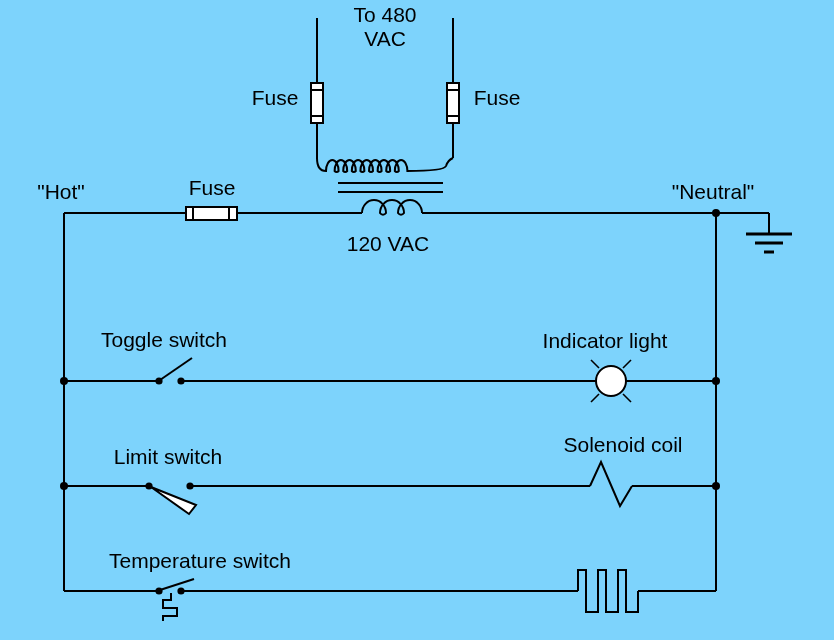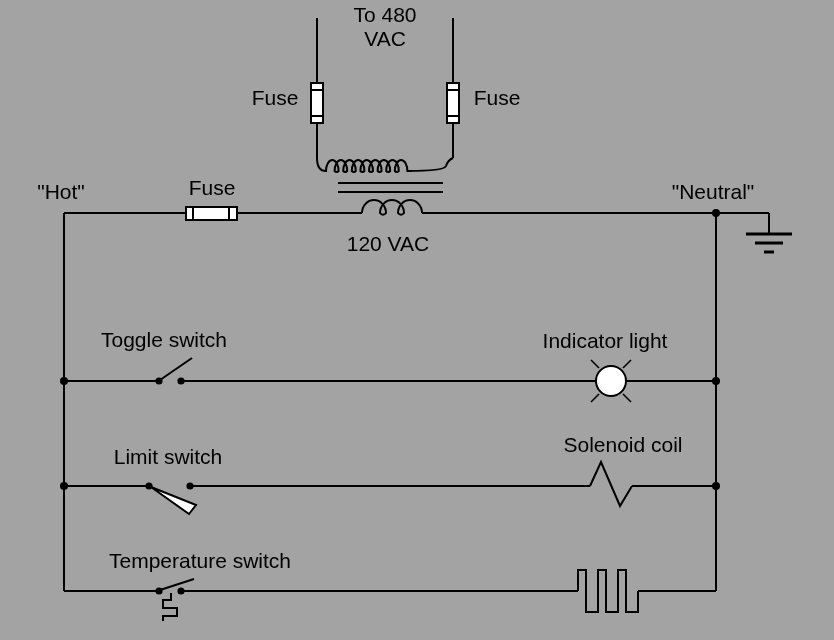--- a/index.html
+++ b/index.html
@@ -1,17 +1,17 @@
 <!DOCTYPE html>
 <html><head>
 <meta charset="utf-8">
 <style>
   html,body{margin:0;padding:0;}
   body{background:#ffffff;font-family:"Liberation Sans", sans-serif;}
-  .stage{position:relative;width:834px;height:640px;background:#a3a3a3;overflow:hidden;}
+  .stage{position:relative;width:834px;height:640px;background:#7dd3fc;overflow:hidden;}
   svg{position:absolute;left:0;top:0;}
   svg text{font-family:"Liberation Sans", sans-serif;font-size:21px;fill:#000;text-anchor:middle;}
   .wire{stroke:#000;stroke-width:2;fill:none;}
   .thick{stroke:#000;stroke-width:3;fill:none;}
   .sym{stroke:#000;stroke-width:2;fill:#ffffff;}
   .dot{fill:#000;stroke:none;}
   .ray{stroke:#000;stroke-width:1.6;fill:none;}
 </style>
 </head>
 <body>

